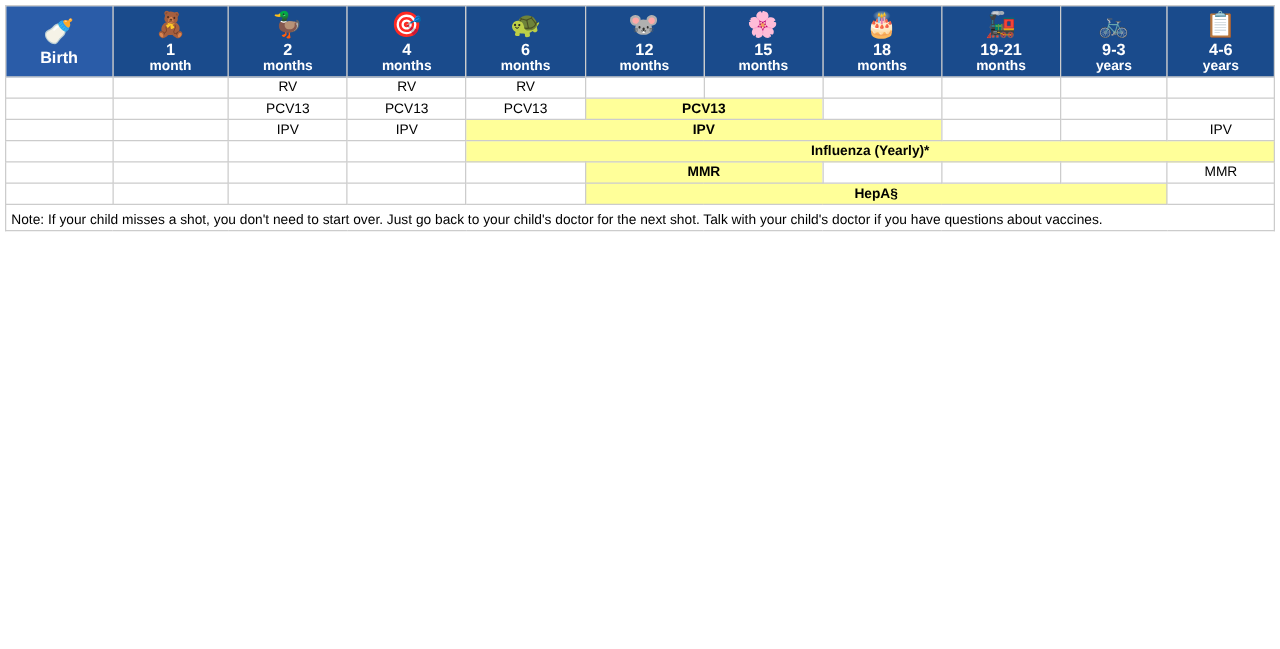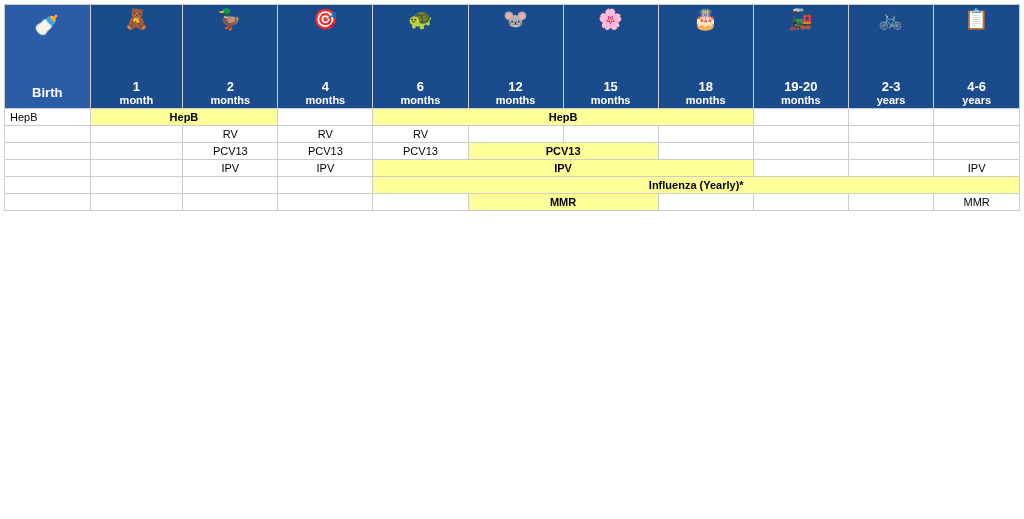--- a/index.html
+++ b/index.html
@@ -28,21 +28,20 @@
     .header-cell {
       background-color: #1a4b8c;
       color: #fff;
       font-weight: bold;
       width: 88px;
       min-width: 70px;
     }
     .header-cell .age-label {
       font-size: 13px;
       font-weight: bold;
-      margin-top: 48px;
     }
     .header-cell .age-sub {
       font-size: 11px;
       text-align: center;
     }
     .header-icon {
       font-size: 20px;
       display: block;
     }
     .yellow-span {
@@ -135,48 +134,39 @@
         </th>
 
         <th class="header-cell col-18m">
           <span class="header-icon">🎂</span>
           <div class="age-label">18</div>
           <div class="age-sub">months</div>
         </th>
 
         <th class="header-cell col-1923m">
           <span class="header-icon">🚂</span>
-          <div class="age-label">19-20</div>
+          <div class="age-label">19-21</div>
           <div class="age-sub">months</div>
         </th>
 
         <th class="header-cell col-23y">
           <span class="header-icon">🚲</span>
-          <div class="age-label">2-3</div>
+          <div class="age-label">9-3</div>
           <div class="age-sub">years</div>
         </th>
 
         <th class="header-cell col-46y">
           <span class="header-icon">📋</span>
           <div class="age-label">4-6</div>
           <div class="age-sub">years</div>
         </th>
       </tr>
     </thead>
     <tbody>
 
-      <tr>
-        <td class="row-label">HepB</td>
-        <td colspan="2" class="yellow-span">HepB</td>
-        <td class="empty-cell"></td>
-        <td colspan="4" class="yellow-span">HepB</td>
-        <td class="empty-cell"></td>
-        <td class="empty-cell"></td>
-        <td class="empty-cell"></td>
-      </tr>
 
       <tr>
         <td class="empty-cell"></td>
         <td class="empty-cell"></td>
         <td class="vaccine-name">RV</td>
         <td class="vaccine-name">RV</td>
         <td class="vaccine-name">RV</td>
         <td class="empty-cell"></td>
         <td class="empty-cell"></td>
         <td class="empty-cell"></td>
@@ -226,16 +216,30 @@
         <td class="empty-cell"></td>
         <td class="empty-cell"></td>
         <td colspan="2" class="yellow-span">MMR</td>
         <td class="empty-cell"></td>
         <td class="empty-cell"></td>
         <td class="empty-cell"></td>
         <td class="vaccine-name">MMR</td>
       </tr>
 
 
-
+      <tr>
+        <td class="empty-cell"></td>
+        <td class="empty-cell"></td>
+        <td class="empty-cell"></td>
+        <td class="empty-cell"></td>
+        <td class="empty-cell"></td>
+        <td colspan="5" class="yellow-span">HepA§</td>
+        <td class="empty-cell"></td>
+      </tr>
+
+      <tr class="note-row">
+        <td colspan="11">
+          <span>Note: If your child misses a shot, you don't need to start over. Just go back to your child's doctor for the next shot. Talk with your child's doctor if you have questions about vaccines.</span>
+        </td>
+      </tr>
     </tbody>
   </table>
 </div>
 
 </body></html>

